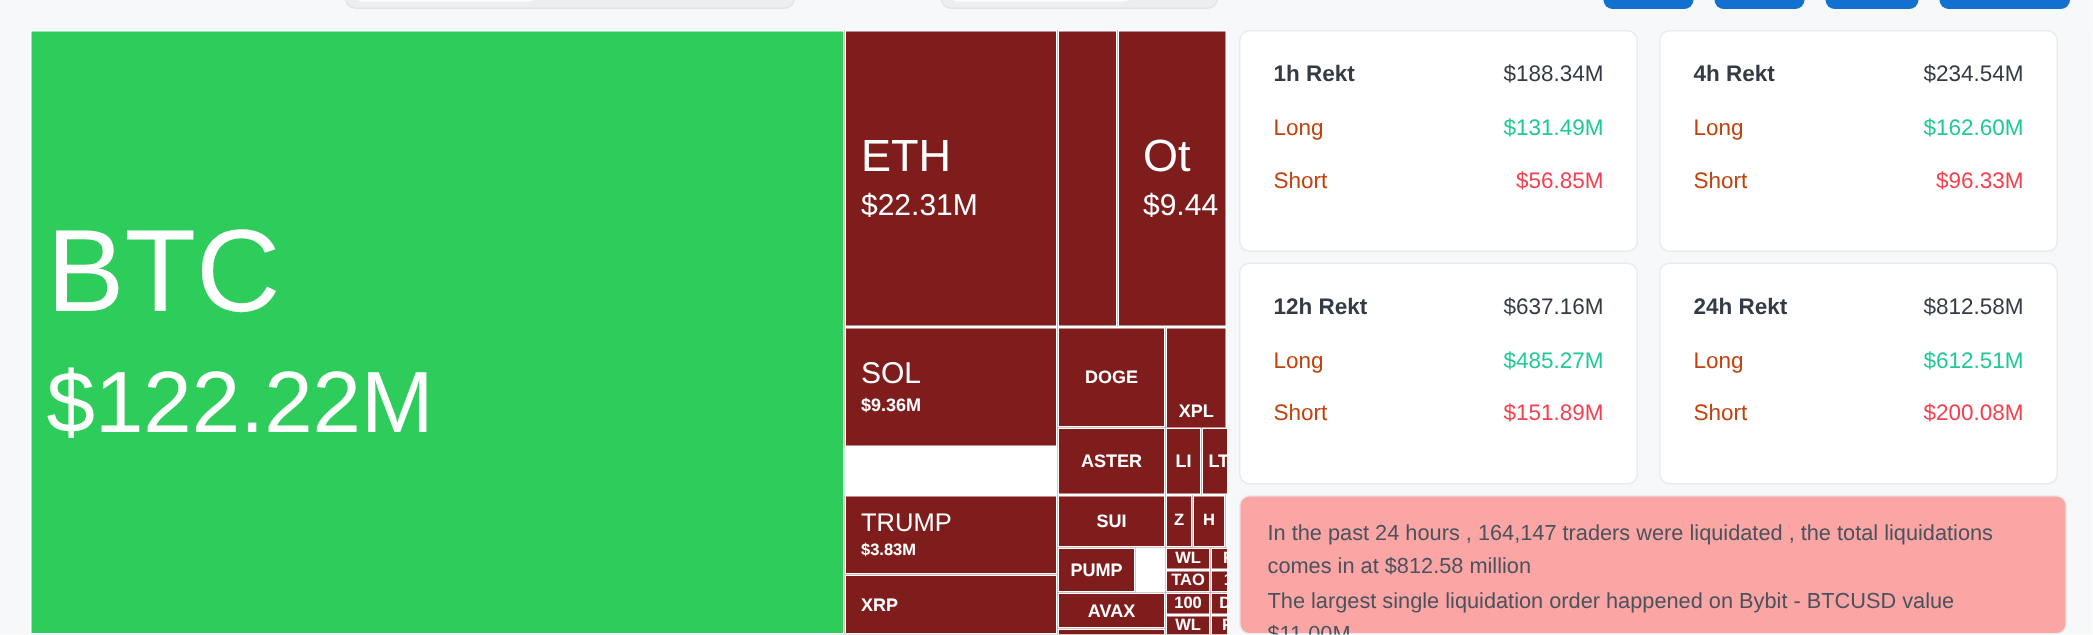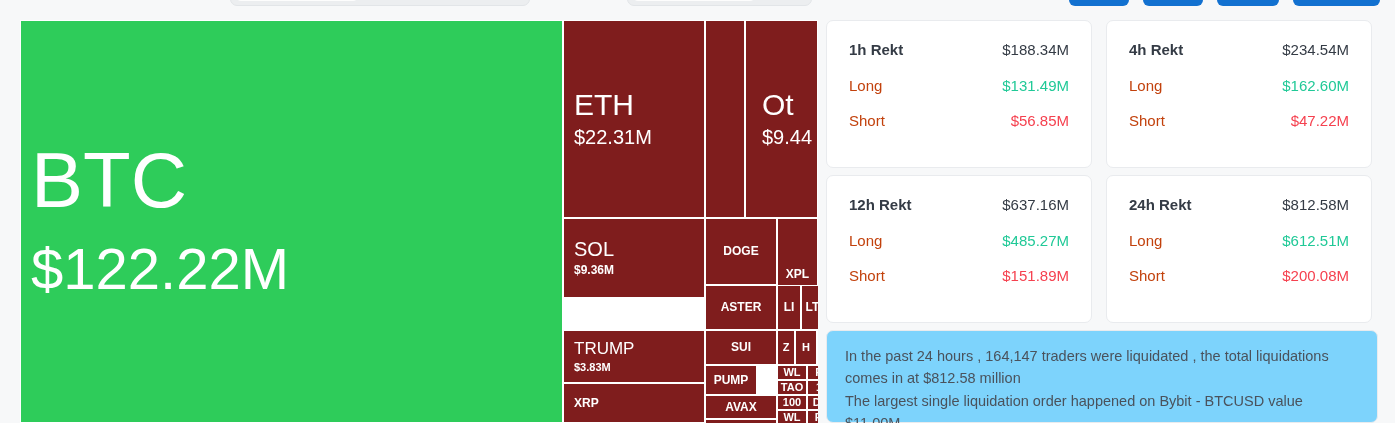--- a/index.html
+++ b/index.html
@@ -76,21 +76,21 @@
   .crow.r-long{margin-bottom:18px;}
   .lbl{font-size:15px;color:#c2410c;}
   .lbl.head{font-weight:700;color:#343b45;}
   .amt{font-size:15px;color:#343b45;font-weight:400;}
   .amt.head{font-weight:400;color:#343b45;}
   .amt.long{color:#20c997;}
   .amt.short{color:#f5414f;}
 
   .summary{
     position:absolute;left:826px;top:330px;width:552px;height:93px;
-    background:#7dd3fc;border:1px solid #e9ebee;border-radius:7px;
+    background:#fca5a5;border:1px solid #e9ebee;border-radius:7px;
     box-sizing:border-box;padding:14px 18px;
     color:#4a525c;font-size:14.5px;line-height:1.55;
   }
   .summary p{margin:0;}
 </style>
 </head>
 <body>
 
 <div id="root">
 
@@ -232,21 +232,21 @@
       <div class="crow r-head">
         <span class="lbl head">4h Rekt</span>
         <span class="amt head">$234.54M</span>
       </div>
       <div class="crow r-long">
         <span class="lbl">Long</span>
         <span class="amt long">$162.60M</span>
       </div>
       <div class="crow">
         <span class="lbl">Short</span>
-        <span class="amt short">$47.22M</span>
+        <span class="amt short">$96.33M</span>
       </div>
     </div>
 
     <div class="card c3">
       <div class="crow r-head">
         <span class="lbl head">12h Rekt</span>
         <span class="amt head">$637.16M</span>
       </div>
       <div class="crow r-long">
         <span class="lbl">Long</span>

